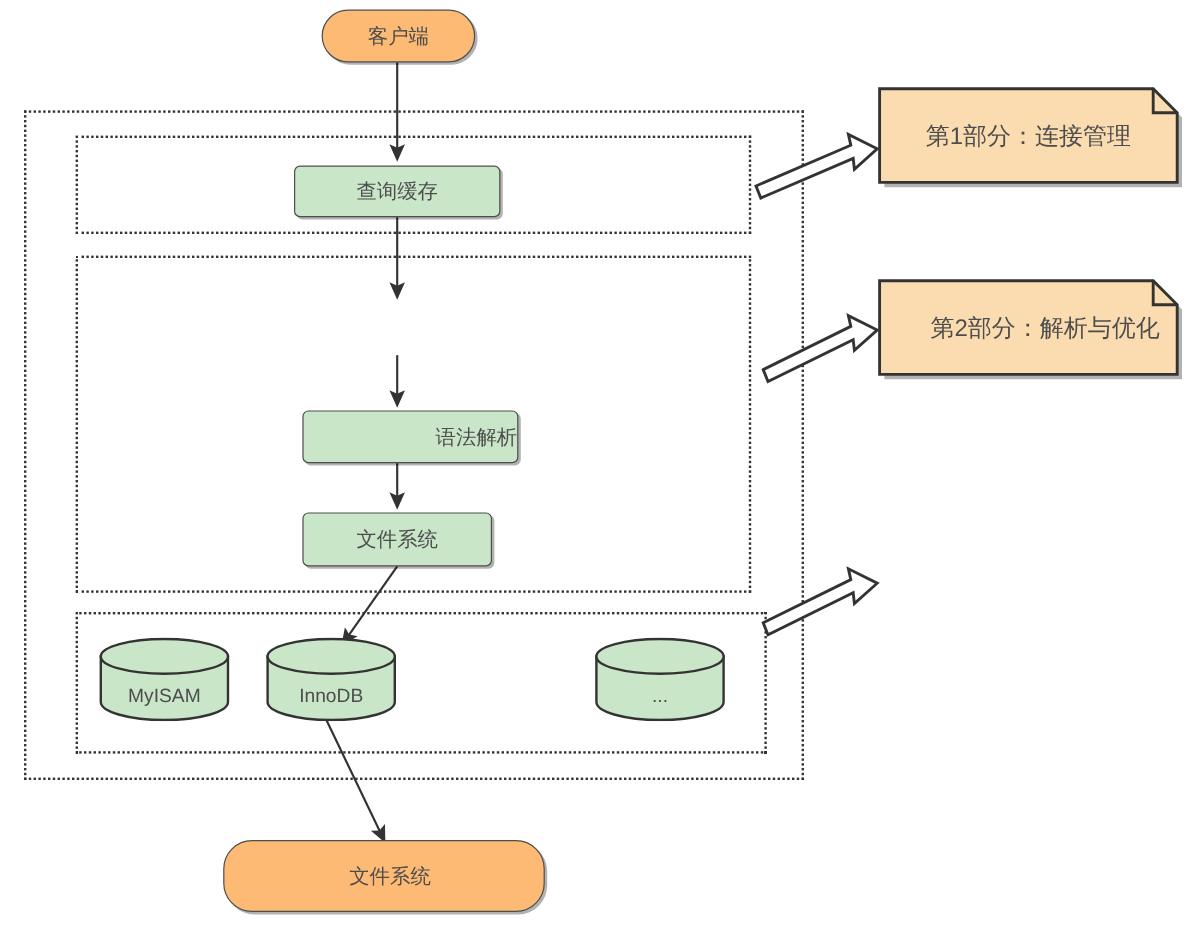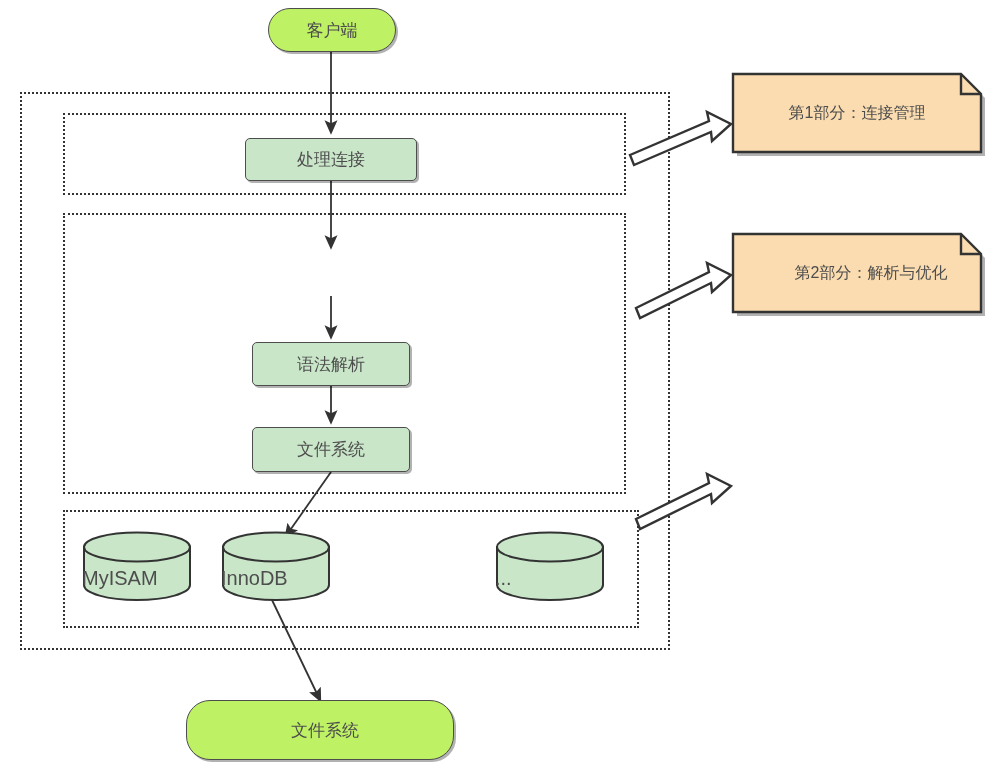--- a/index.html
+++ b/index.html
@@ -3,42 +3,42 @@
 <meta charset="utf-8">
 <style>
   html,body{margin:0;padding:0;background:#ffffff;}
   body{font-family:"Liberation Sans","DejaVu Sans",sans-serif;}
   #stage{position:relative;width:1001px;height:780px;background:#fff;overflow:hidden;}
 
   .node{position:absolute;box-sizing:border-box;display:flex;align-items:center;justify-content:center;
         color:#4d4d4d;font-size:17px;line-height:1;text-align:center;}
 
   
-  .term{background:#bef264;border:1.6px solid #4d4d4d;border-radius:24px;
+  .term{background:#fdba74;border:1.6px solid #4d4d4d;border-radius:24px;
         box-shadow:2px 2px 0 rgba(0,0,0,.30);}
 
   
   .proc{background:#c9e6c9;border:1.6px solid #4d4d4d;border-radius:5px;
         box-shadow:2px 2px 0 rgba(0,0,0,.30);}
 
   
   .dbox{position:absolute;box-sizing:border-box;border:2px dotted #333;background:transparent;}
   .dbox.outer{border-width:2px;}
 
   
   .note{position:absolute;box-sizing:border-box;display:flex;align-items:center;justify-content:center;
-        color:#4d4d4d;font-size:16px;}
+        color:#4d4d4d;font-size:20px;}
   .note svg{position:absolute;left:0;top:0;}
   .note span{position:relative;z-index:2;}
 
   
   .cyl{position:absolute;}
   .cyl svg{position:absolute;left:0;top:0;}
-  .cyl .lbl{position:absolute;left:0;right:0;bottom:11px;
-            color:#4d4d4d;font-size:20px;z-index:3;}
+  .cyl .lbl{position:absolute;left:0;right:0;bottom:11px;text-align:center;
+            color:#4d4d4d;font-size:16px;z-index:3;}
 
   .edge{position:absolute;left:0;top:0;width:1001px;height:780px;pointer-events:none;}
 </style>
 </head>
 <body>
 
 <div id="stage">
 
   <div class="dbox outer" style="left:20px;top:92px;width:650px;height:558px;"></div>
 
@@ -78,25 +78,25 @@
     <g>
       <path d="M636,519 L709,483 L707,474 L731,486 L712,503 L711,494 L640,529 Z" fill="#ffffff" stroke="#333" stroke-width="2.4" stroke-linejoin="miter"></path>
     </g>
   </svg>
 
   <div class="node term" style="left:268px;top:8px;width:128px;height:44px;">
     <span>客户端</span>
   </div>
 
   <div class="node proc" style="left:245px;top:138px;width:172px;height:43px;">
-    <span>处理连接</span>
+    <span>查询缓存</span>
   </div>
 
 
-  <div class="node proc" style="left:252px;top:342px;width:158px;height:44px;">
+  <div class="node proc" style="left:252px;top:342px;width:180px;height:44px;justify-content:flex-end;">
     <span>语法解析</span>
   </div>
 
   <div class="node proc" style="left:252px;top:427px;width:158px;height:45px;">
     <span>文件系统</span>
   </div>
 
   <div class="node term" style="left:186px;top:700px;width:268px;height:60px;padding-left:10px;">
     <span>文件系统</span>
   </div>

